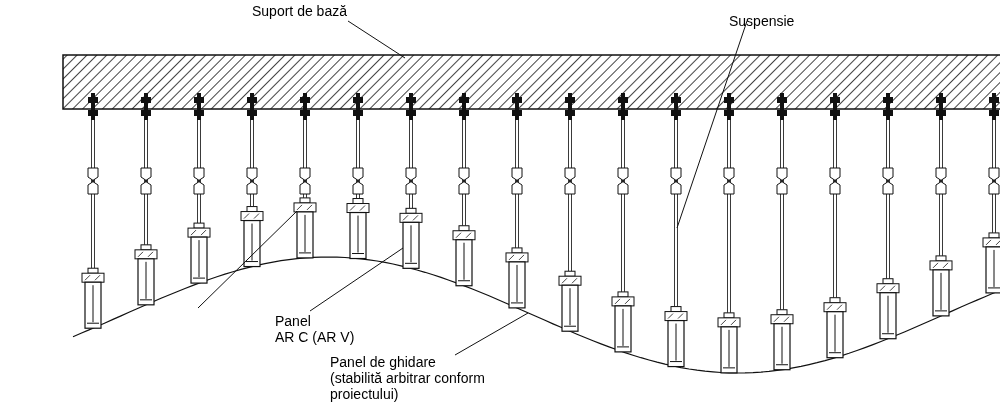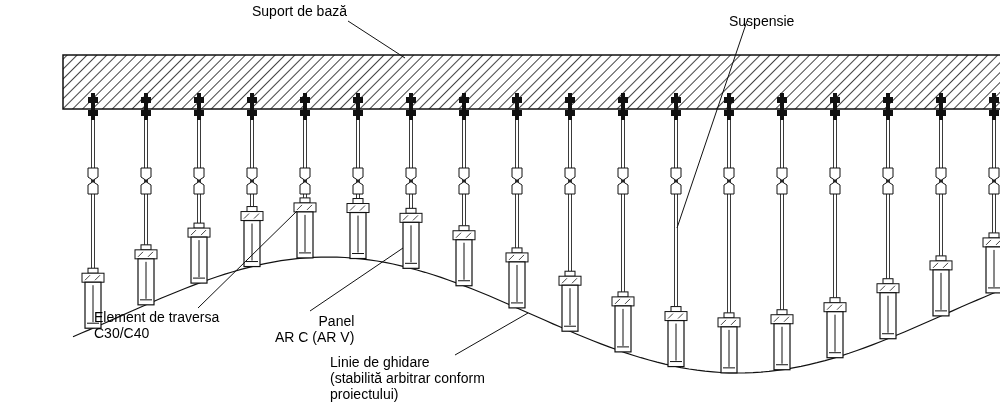--- a/index.html
+++ b/index.html
@@ -418,23 +418,21 @@
         <line x1="150" y1="308" x2="249" y2="211" stroke="#111111" stroke-width="1"></line>
         <line x1="262" y1="311" x2="355" y2="248" stroke="#111111" stroke-width="1"></line>
         <line x1="407" y1="355" x2="480" y2="313" stroke="#111111" stroke-width="1"></line>
       </g>
   </svg>
 
   <div class="lbl" style="left:204px; top:3px;">Suport de bază</div>
 
   <div class="lbl" style="left:681px; top:13px;">Suspensie</div>
 
-  <div class="lbl" style="left:46px; top:309px;">Element de traversa
-C30/C40</div>
-
-  <div class="lbl" style="left:227px; top:313px;text-align:right;">Panel
+
+  <div class="lbl" style="left:227px; top:313px;">Panel
 AR C (AR V)</div>
 
-  <div class="lbl" style="left:282px; top:354px;">Linie de ghidare
+  <div class="lbl" style="left:282px; top:354px;">Panel de ghidare
 (stabilită arbitrar conform
 proiectului)</div>
 
 </div>
 
 </body></html>

